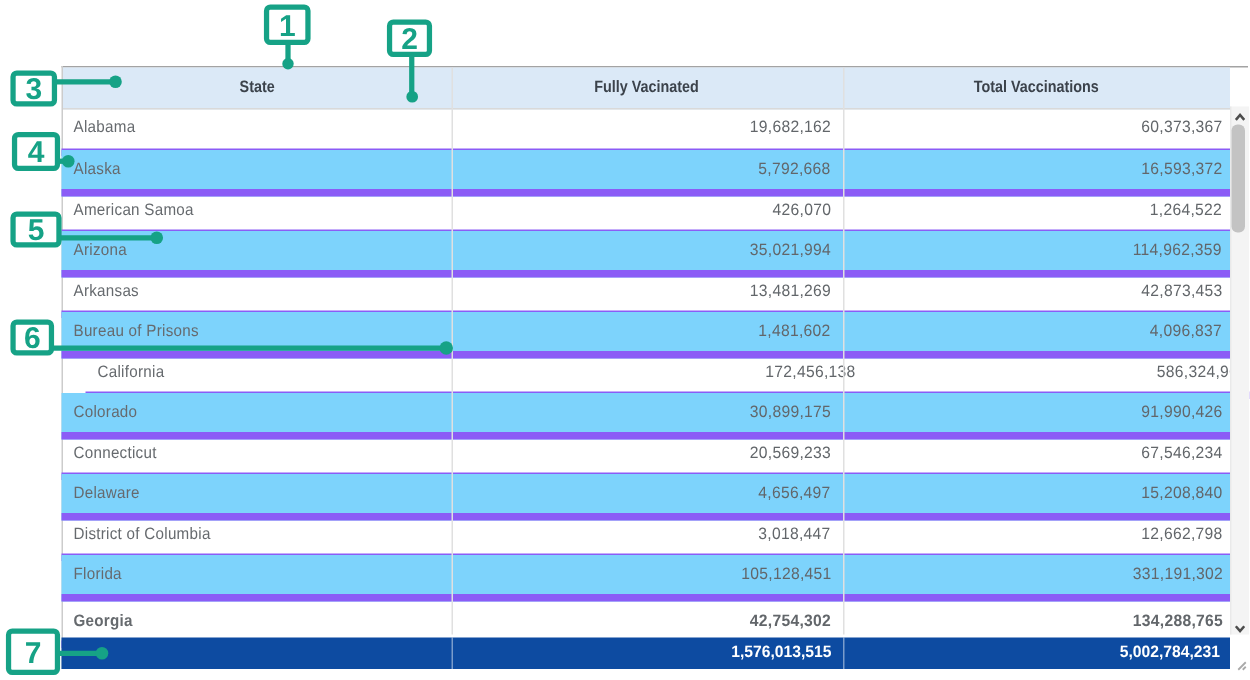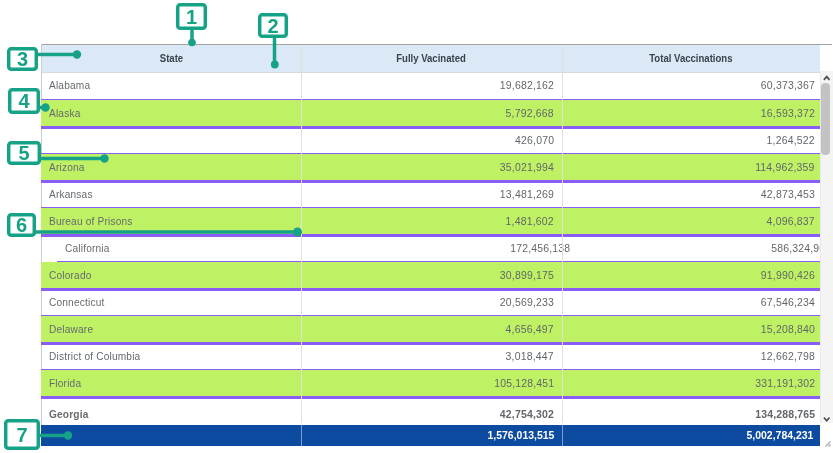--- a/index.html
+++ b/index.html
@@ -1,20 +1,20 @@
 <!DOCTYPE html>
 <html><head>
 <meta charset="utf-8">
 <style>
   html,body{margin:0;padding:0;background:#ffffff;}
   body{font-family:"Liberation Sans",sans-serif;}
   #stage{position:relative;width:833px;height:453px;background:#ffffff;overflow:hidden;}
   .abs{position:absolute;}
-  .row{position:absolute;left:41px;width:779px;height:26px;border-bottom:3px solid #8b5cf6;}
-  .row.alt{background:#bef264;}
+  .row{position:absolute;left:41px;width:779px;height:26px;border-bottom:5px solid #8b5cf6;}
+  .row.alt{background:#7dd3fc;}
   .cell1{position:absolute;left:8px;top:0;height:26px;line-height:26px;color:#666a6e;font-size:11px;letter-spacing:.2px;}
   .num2{position:absolute;right:266px;top:0;height:26px;line-height:26px;color:#62666a;font-size:11px;text-align:right;letter-spacing:.2px;}
   .num3{position:absolute;right:5px;top:0;height:42px;line-height:26px;color:#62666a;font-size:11px;text-align:right;letter-spacing:.2px;}
 </style>
 </head>
 <body>
 <div id="stage">
 
   <div class="abs" style="left:41px;top:44px;width:791px;height:1px;background:#a3a3a3;"></div>
 
@@ -30,20 +30,21 @@
         <div class="cell1" style="line-height:27px"><span style="display:inline-block;transform:scaleX(0.92);transform-origin:left;">Alabama</span></div>
         <div class="num2" style="line-height:27px"><span style="display:inline-block;transform:scaleX(0.95);transform-origin:right;">19,682,162</span></div>
         <div class="num3" style="line-height:27px"><span style="display:inline-block;transform:scaleX(0.95);transform-origin:right;">60,373,367</span></div>
       </div>
   <div class="row alt" style="top:100px;">
         <div class="cell1" style="line-height:26px"><span style="display:inline-block;transform:scaleX(0.92);transform-origin:left;">Alaska</span></div>
         <div class="num2" style="line-height:26px"><span style="display:inline-block;transform:scaleX(0.95);transform-origin:right;">5,792,668</span></div>
         <div class="num3" style="line-height:26px"><span style="display:inline-block;transform:scaleX(0.95);transform-origin:right;">16,593,372</span></div>
       </div>
   <div class="row" style="top:127px;">
+        <div class="cell1" style="line-height:26px"><span style="display:inline-block;transform:scaleX(0.92);transform-origin:left;">American Samoa</span></div>
         <div class="num2" style="line-height:26px"><span style="display:inline-block;transform:scaleX(0.95);transform-origin:right;">426,070</span></div>
         <div class="num3" style="line-height:26px"><span style="display:inline-block;transform:scaleX(0.95);transform-origin:right;">1,264,522</span></div>
       </div>
   <div class="row alt" style="top:154px;">
         <div class="cell1" style="line-height:26px"><span style="display:inline-block;transform:scaleX(0.92);transform-origin:left;">Arizona</span></div>
         <div class="num2" style="line-height:26px"><span style="display:inline-block;transform:scaleX(0.95);transform-origin:right;">35,021,994</span></div>
         <div class="num3" style="line-height:26px"><span style="display:inline-block;transform:scaleX(0.95);transform-origin:right;">114,962,359</span></div>
       </div>
   <div class="row" style="top:181px;">
         <div class="cell1" style="line-height:26px"><span style="display:inline-block;transform:scaleX(0.92);transform-origin:left;">Arkansas</span></div>

